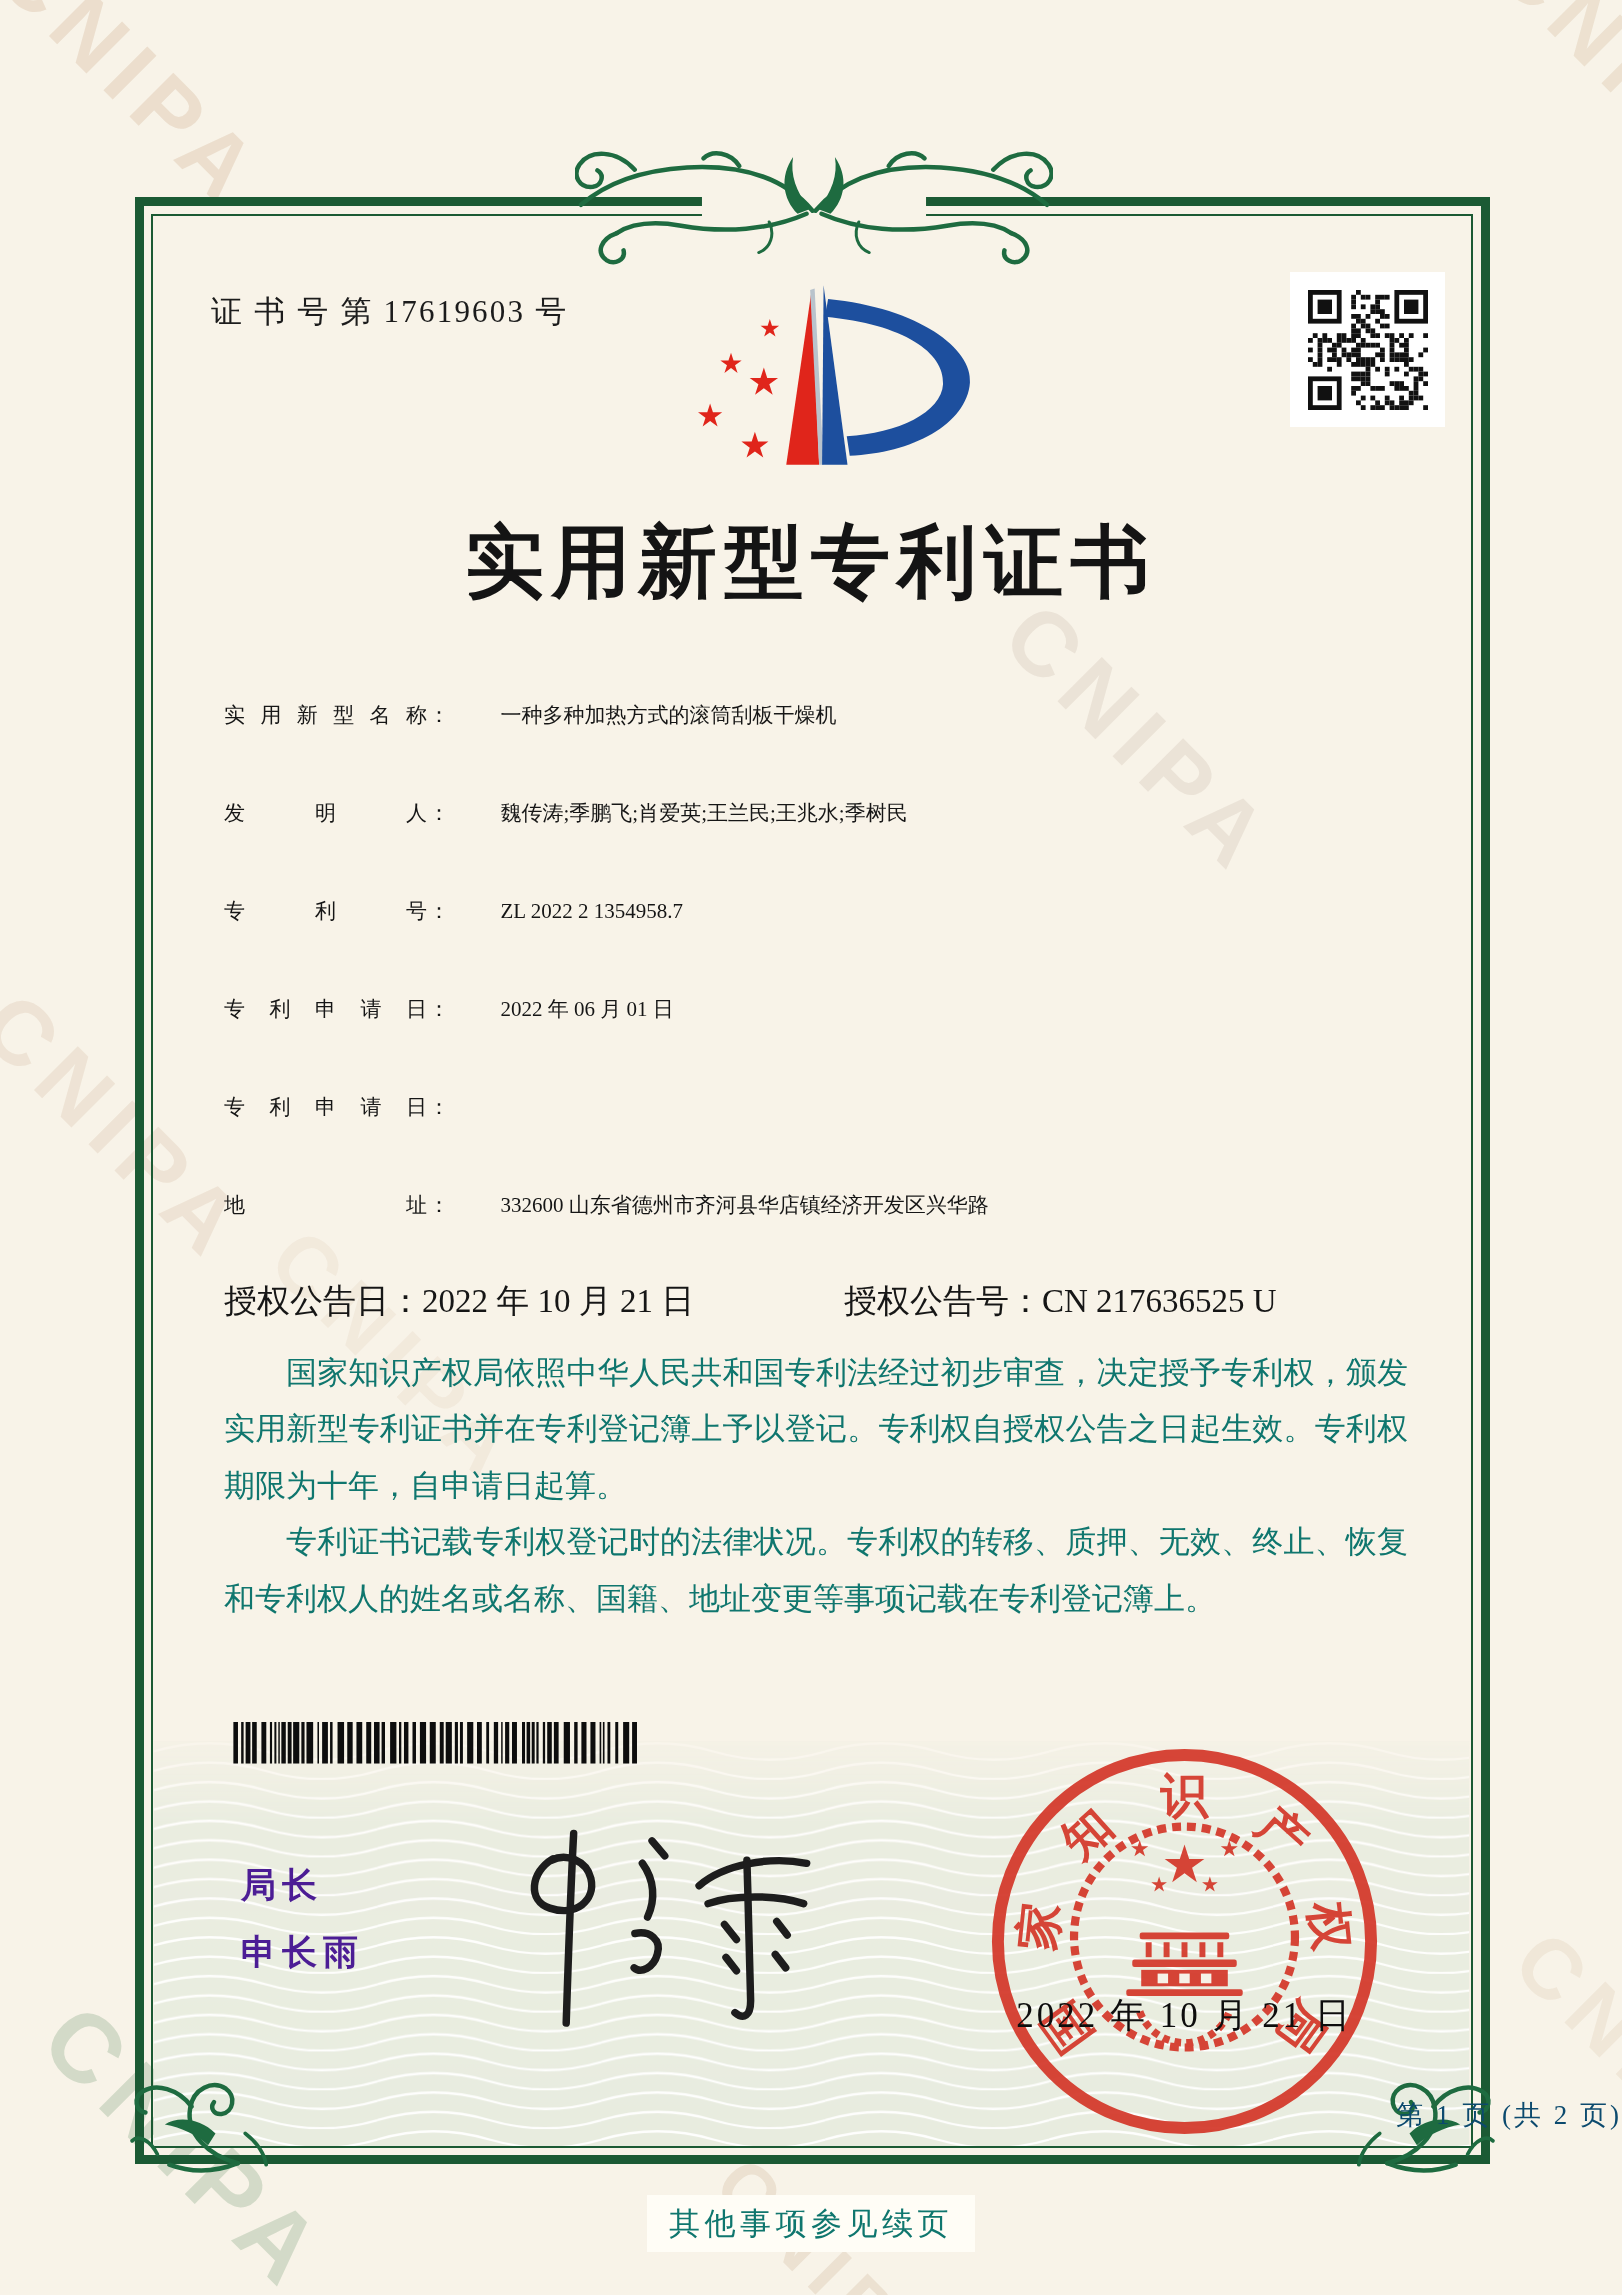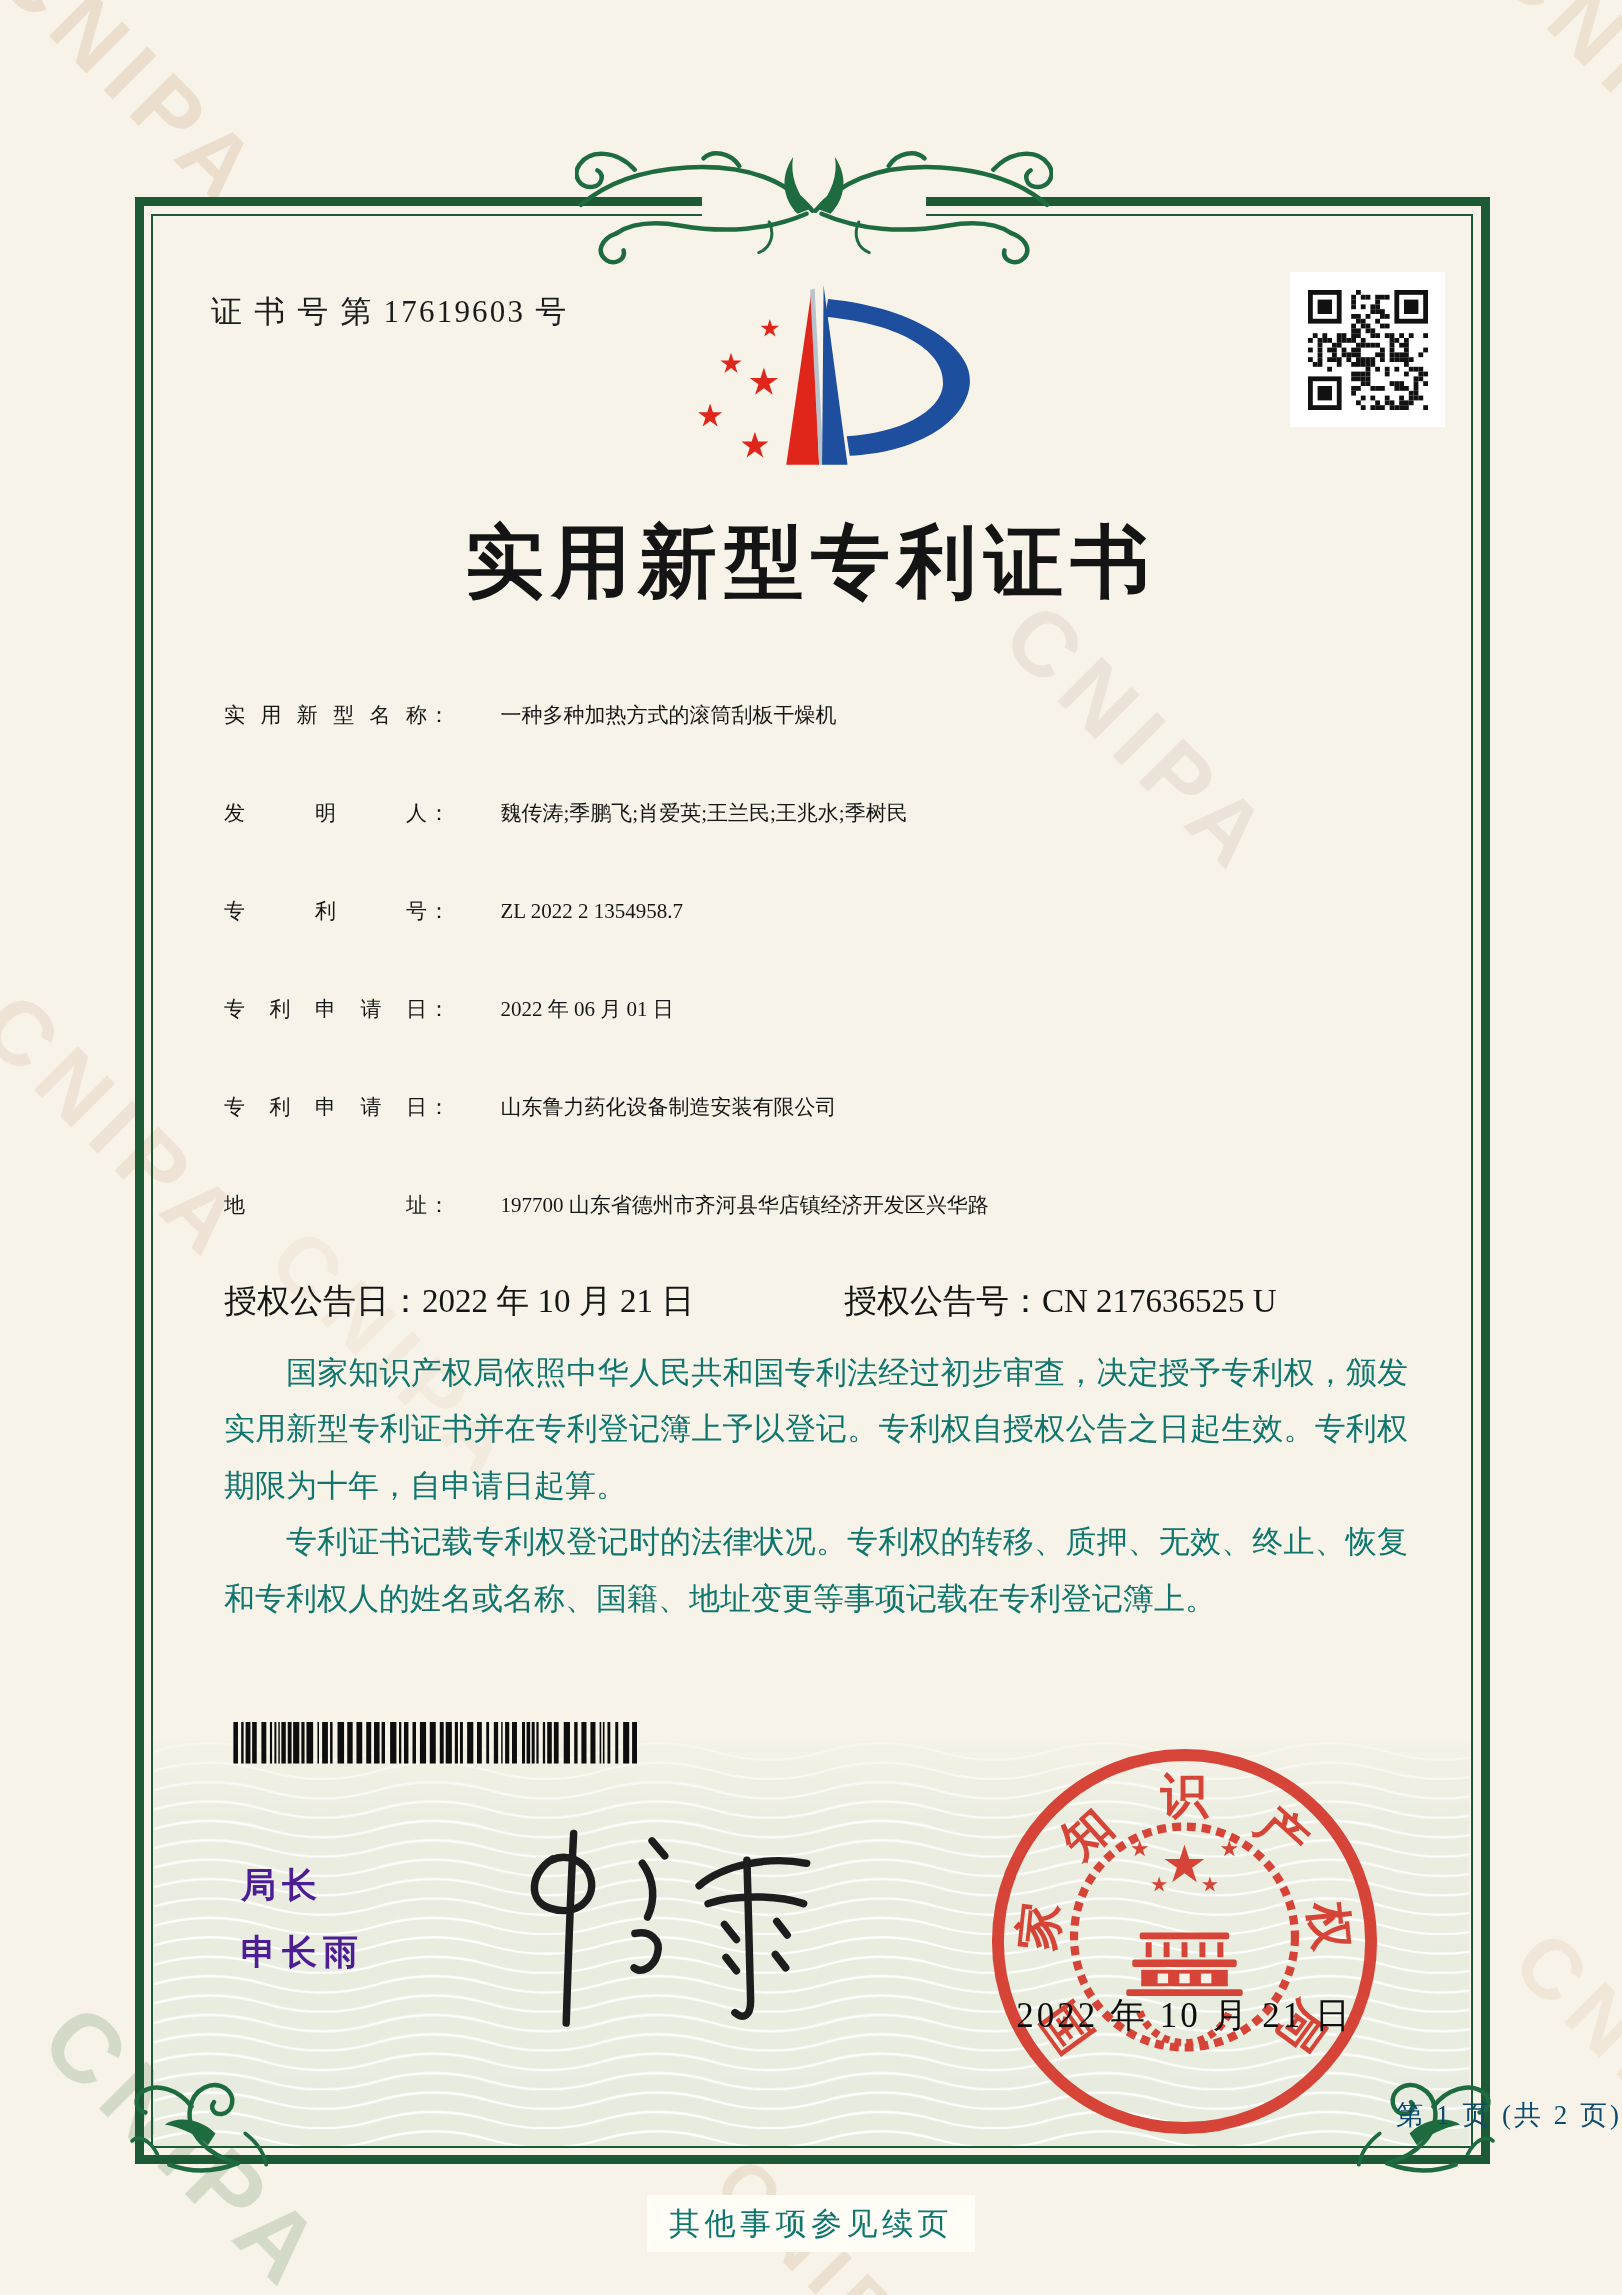--- a/index.html
+++ b/index.html
@@ -342,26 +342,25 @@
       <span class="val">ZL 2022 2 1354958.7</span>
   </div>
   <div class="row" style="top:996px">
     <span class="lbl">专利申请日</span>
       <span class="cln">：</span>
       <span class="val">2022 年 06 月 01 日</span>
   </div>
   <div class="row" style="top:1094px">
     <span class="lbl">专利申请日</span>
       <span class="cln">：</span>
-      <span class="val">山东鲁力药化设备制造安装有限公司</span>
   </div>
   <div class="row" style="top:1192px">
     <span class="lbl">地址</span>
       <span class="cln">：</span>
-      <span class="val">197700  山东省德州市齐河县华店镇经济开发区兴华路</span>
+      <span class="val">332600  山东省德州市齐河县华店镇经济开发区兴华路</span>
   </div>
 
   <div class="grant" style="left:224px;top:1279px;">
     <span>授权公告日</span><span>：</span><span>2022 年 10 月 21 日</span>
   </div>
   <div class="grant" style="left:844px;top:1279px;">
     <span>授权公告号</span><span>：</span><span>CN 217636525 U</span>
   </div>
 
   <div class="paras">

